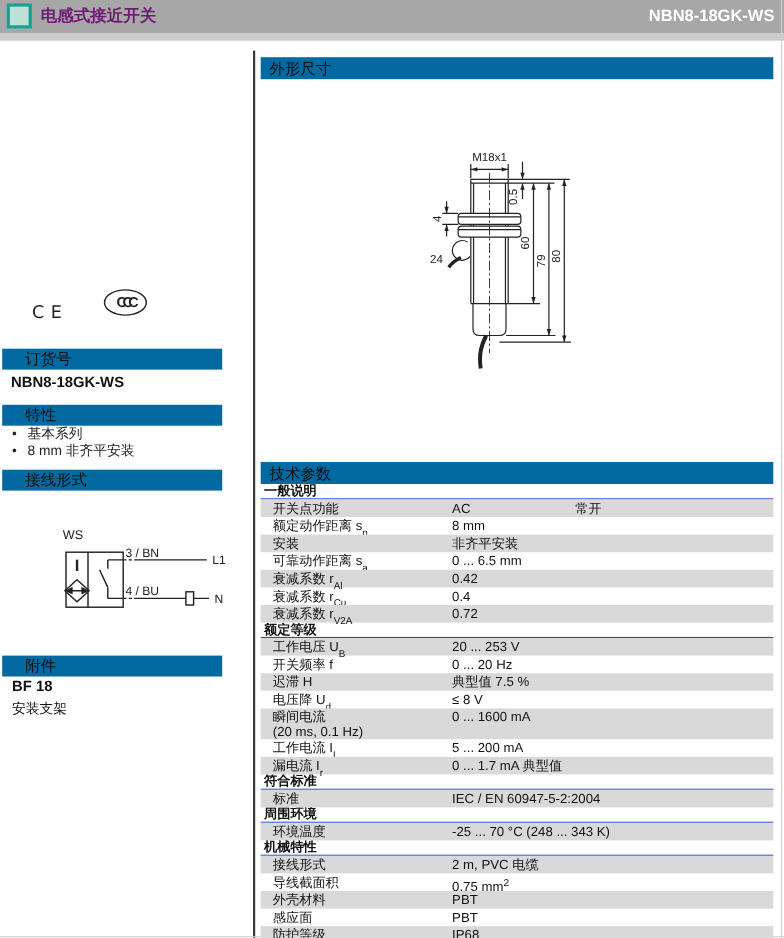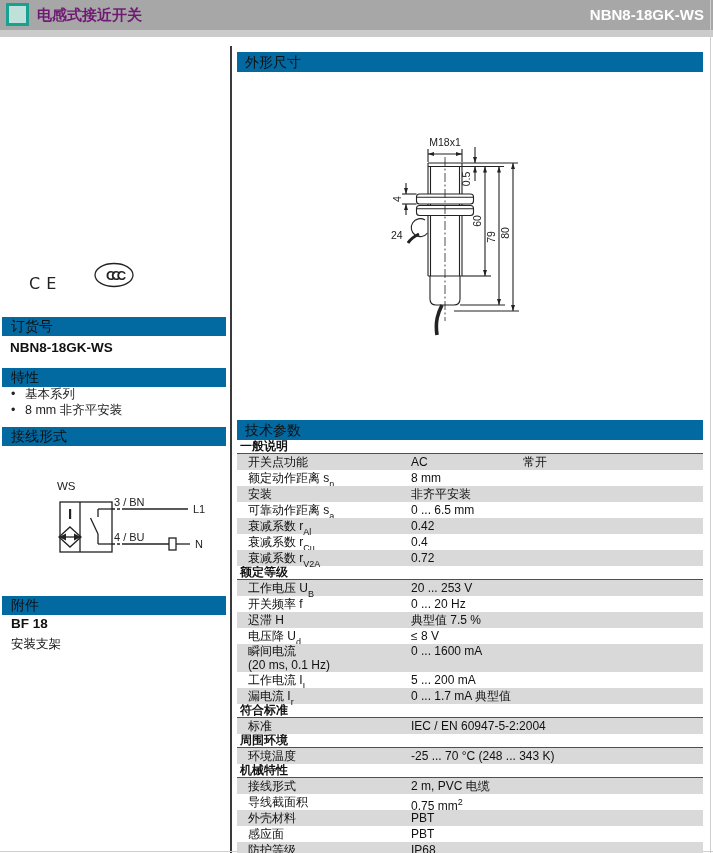--- a/index.html
+++ b/index.html
@@ -11,21 +11,21 @@
   .brand-icon{position:absolute;left:6px;top:3px;width:17px;height:17px;
               background:#c0e1da;border:3px solid #18a090;}
   .topbar-title{position:absolute;left:37px;top:0;height:30px;line-height:30px;
                 color:#701a75;font-weight:bold;font-size:15px;}
   .topbar-model{position:absolute;right:9px;top:0;height:30px;line-height:30px;
                 color:#fff;font-weight:bold;font-size:15px;}
   
   .vdivider{position:absolute;left:230px;top:46px;width:2px;height:807px;background:#3a3a3a;}
   .gbar{position:absolute;background:#0369a1;font-weight:normal;font-size:14px;color:#111;
         line-height:19px;height:19px;}
-  .gbar.left{left:2px;width:224px;padding-left:9px;box-sizing:border-box;}
+  .gbar.left{left:2px;width:200px;padding-left:21px;box-sizing:border-box;}
   .gbar.right{left:237px;width:466px;height:20px;line-height:20px;padding-left:8px;box-sizing:border-box;}
   .txt{position:absolute;font-size:12.5px;}
   .txt.b{font-weight:bold;font-size:13.5px;}
   
   .ce-mark{position:absolute;left:29px;top:262px;font-size:16px;letter-spacing:6px;
            font-family:"DejaVu Sans",sans-serif;color:#222;margin-top:12px;}
   .ccc-mark{position:absolute;left:93px;top:260px;}
   
   .features{position:absolute;left:11px;top:387px;width:210px;}
   .features .fi{font-size:12.5px;line-height:15.5px;color:#222;}

